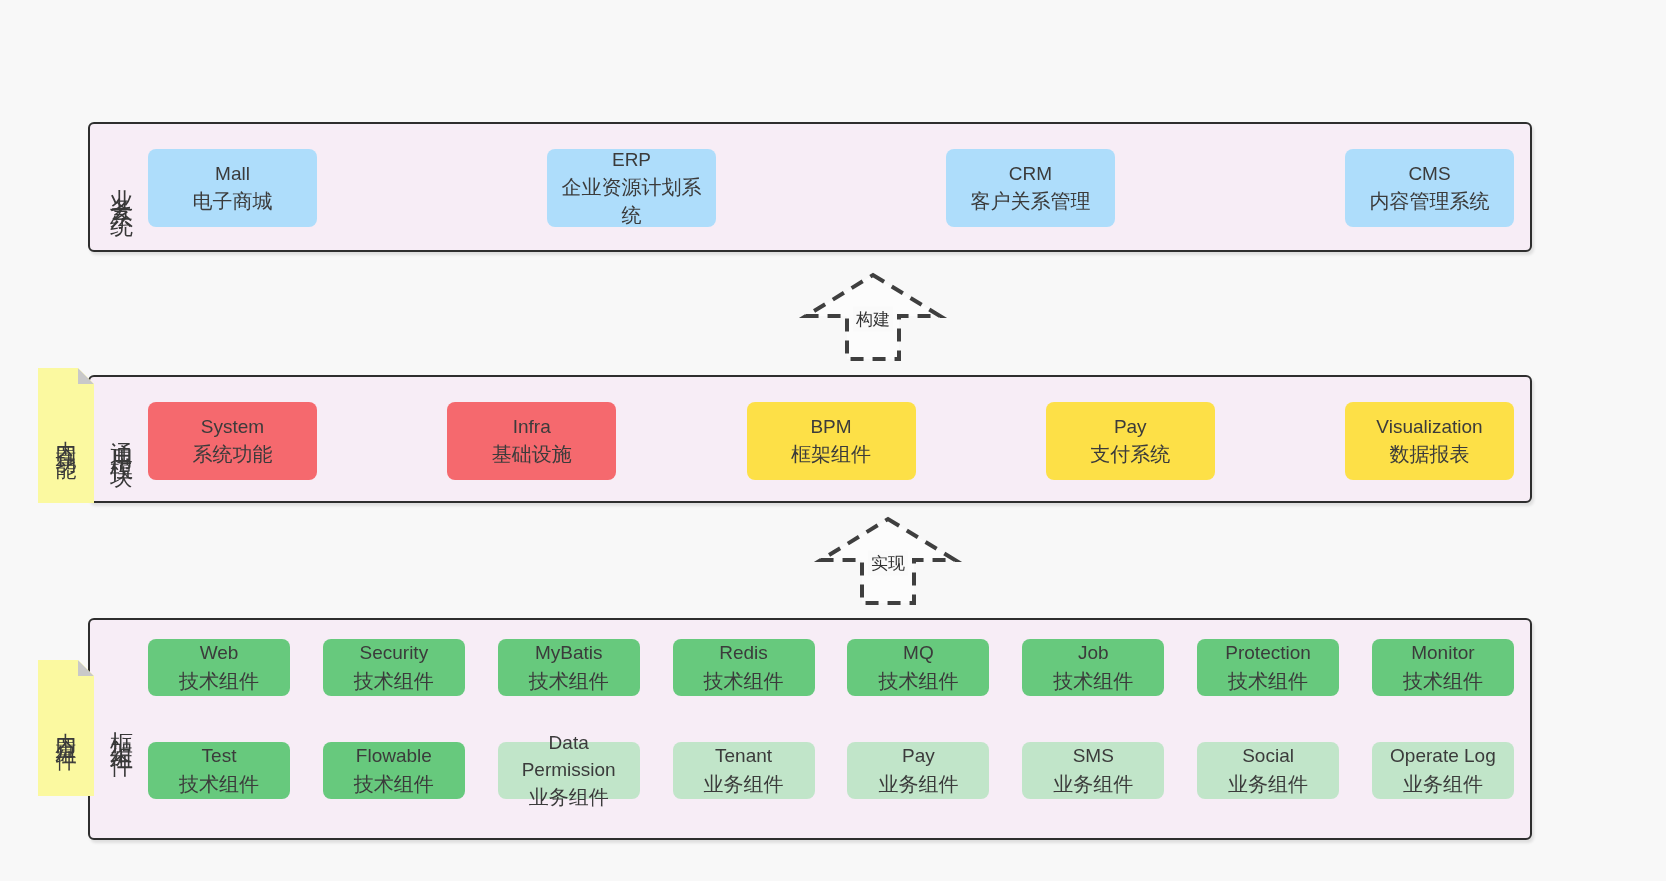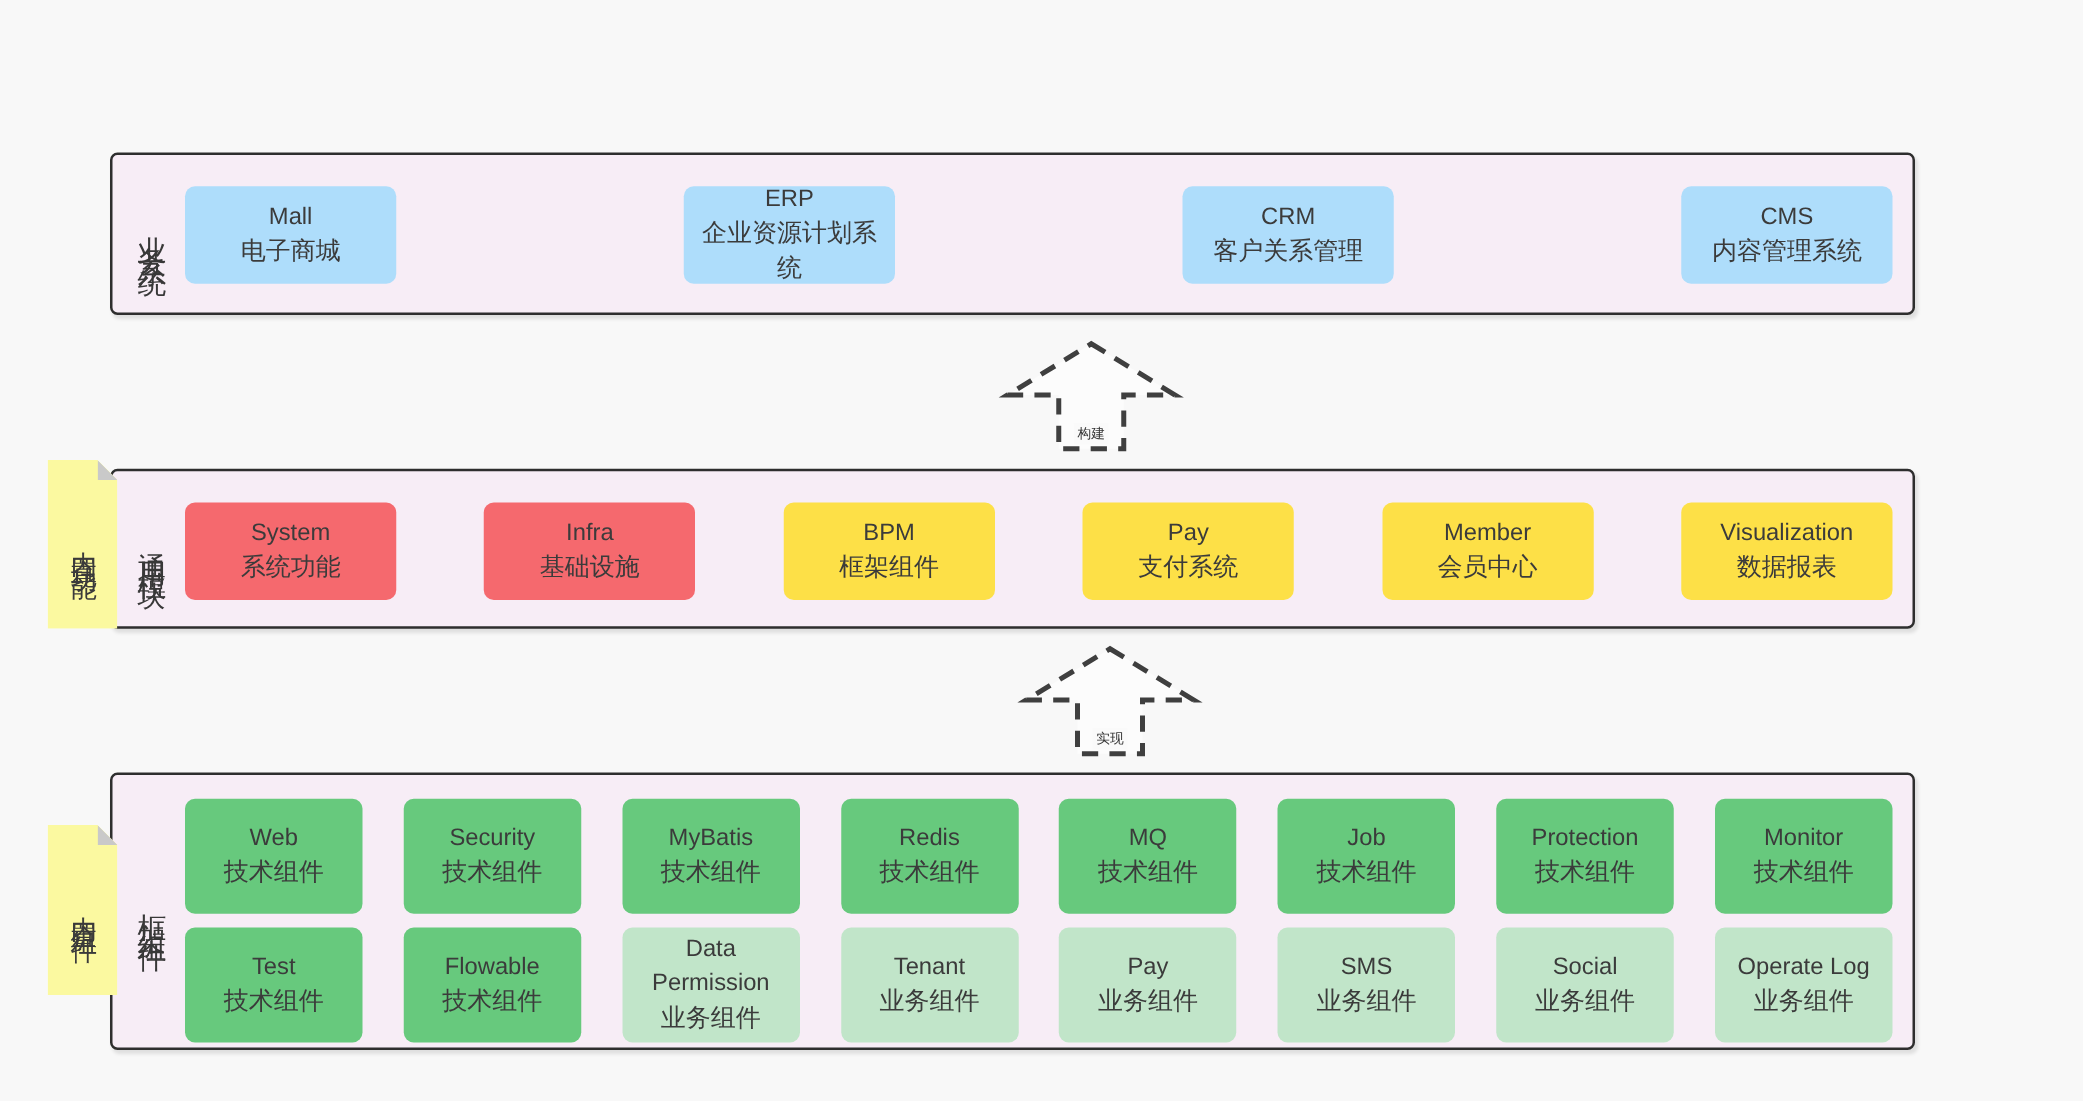--- a/index.html
+++ b/index.html
@@ -30,21 +30,21 @@
   }
   .row-single{top:25px}
   .row-a{top:19px}
   .row-b{top:122px}
   .box{
     box-sizing:border-box;border-radius:8px;padding:2px 6px;
     display:flex;flex-direction:column;align-items:center;justify-content:center;
     text-align:center;
   }
   .w190{width:169px;height:78px}
-  .w142{width:142px;height:92px}
+  .w142{width:142px;height:57px}
   .box .t{font-size:19px;line-height:1.4}
   .box .s{font-size:20px;line-height:1.4}
   .c-blue{background:#aeddfb}
   .c-red{background:#f5696e}
   .c-pink{background:#fde047}
   .c-green{background:#67c97d}
   .c-greenlight{background:#c1e5c9}
   
   .sticky{
     position:absolute;left:38px;width:56px;background:#fbf9a0;z-index:6;
@@ -60,21 +60,21 @@
     position:absolute;left:50%;top:50%;transform:translate(-50%,-50%);
     writing-mode:vertical-rl;text-orientation:upright;
     font-size:21px;letter-spacing:6px;color:#3a3a3a;white-space:nowrap;
   }
   
   .arrow{position:absolute;width:150px;height:92px}
   #arrow-build{left:798px;top:271px}
   #arrow-implement{left:813px;top:515px}
   .arrow .lbl{
     position:absolute;left:50%;top:48px;transform:translate(-50%,-50%);
-    font-size:11px;color:#333;background:#fafafa;padding:1px 3px;white-space:nowrap;margin-top:28px;
+    font-size:17px;color:#333;background:#fafafa;padding:1px 3px;white-space:nowrap;
   }
 </style>
 </head>
 <body>
 
 <div>
 
   <section class="band" id="band-business">
     <div class="band-label">业务系统</div>
     <div class="row row-single">
@@ -122,24 +122,20 @@
       </div>
       <div class="box w190 c-pink">
         <span class="t">BPM</span>
         <span class="s">框架组件</span>
       </div>
       <div class="box w190 c-pink">
         <span class="t">Pay</span>
         <span class="s">支付系统</span>
       </div>
       <div class="box w190 c-pink">
-        <span class="t">Member</span>
-        <span class="s">会员中心</span>
-      </div>
-      <div class="box w190 c-pink">
         <span class="t">Visualization</span>
         <span class="s">数据报表</span>
       </div>
     </div>
   </section>
 
   <div class="arrow" id="arrow-implement">
     <svg width="150" height="92" viewBox="0 0 150 92">
       <path d="M75 4 L142 45 L101 45 L101 88 L49 88 L49 45 L8 45 Z" fill="#fcfcfc" stroke="#3f3f3f" stroke-width="4" stroke-dasharray="13 9"></path>
     </svg>

